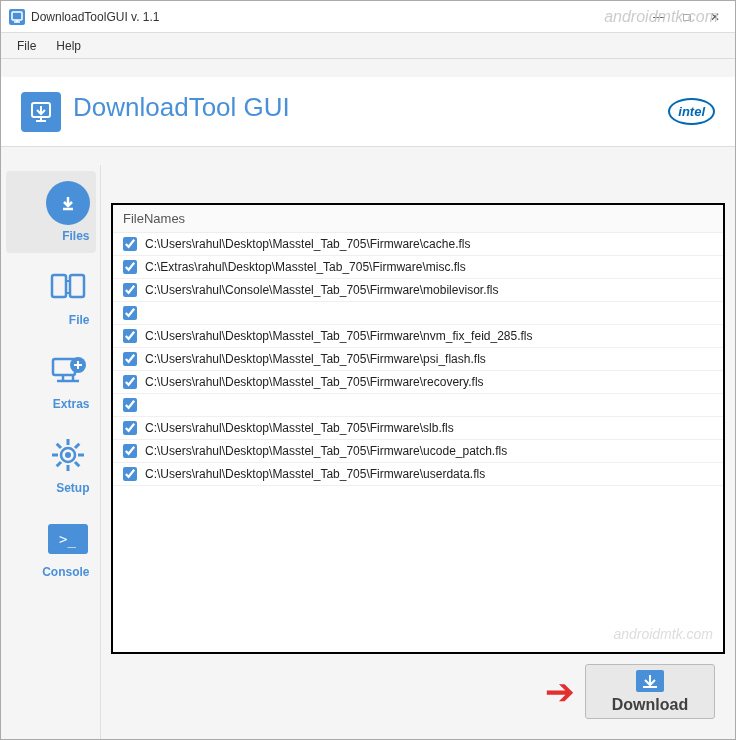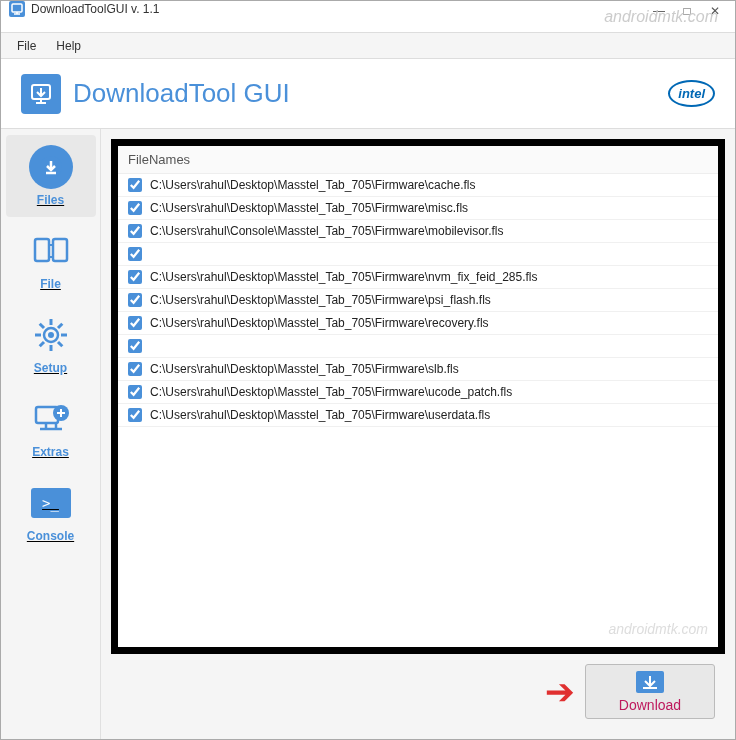--- a/index.html
+++ b/index.html
@@ -15,21 +15,21 @@
       height: 740px;
       background: #f5f5f5;
       border: 1px solid #aaa;
       display: flex;
       flex-direction: column;
     }
     .title-bar {
       background: #ffffff;
       border-bottom: 1px solid #ddd;
       display: flex;
-      align-items: flex-start;
+      align-items: center;
       justify-content: space-between;
       height: 32px;
       padding: 0 8px;
     }
     .title-bar-left {
       display: flex;
       align-items: center;
       gap: 6px;
     }
     .title-icon {
@@ -91,21 +91,21 @@
       background: #ffffff;
       border-bottom: 1px solid #ddd;
       display: flex;
       align-items: center;
       justify-content: space-between;
       padding: 10px 20px;
       height: 70px;
     }
     .header-left {
       display: flex;
-      align-items: center;
+      align-items: flex-start;
       gap: 12px;
     }
     .header-logo-icon {
       width: 40px;
       height: 40px;
       background: #4a90d9;
       border-radius: 4px;
       display: flex;
       align-items: center;
       justify-content: center;
@@ -138,26 +138,25 @@
       flex-direction: column;
       align-items: center;
       padding-top: 6px;
       border-right: 1px solid #e0e0e0;
       gap: 0;
     }
     .sidebar-item {
       width: 90px;
       display: flex;
       flex-direction: column;
-      align-items: center;
+      align-items: flex-end;
       padding: 10px 6px;
       cursor: pointer;
       border-radius: 4px;
       margin-bottom: 2px;
-      text-decoration: underline;
     }
     .sidebar-item.active {
       background: #e8e8e8;
     }
     .sidebar-icon {
       width: 44px;
       height: 44px;
       display: flex;
       align-items: center;
       justify-content: center;
@@ -195,24 +194,25 @@
     }
     .content-area {
       flex: 1;
       display: flex;
       flex-direction: column;
       padding: 10px;
       overflow: hidden;
     }
     .file-list-container {
       flex: 1;
-      border: 7px solid #000000;
+      border: 2px solid #000000;
       background: white;
       overflow-y: auto;
       position: relative;
+      margin-top: 28px;
     }
     .file-list-header {
       padding: 6px 10px;
       font-size: 13px;
       color: #555;
       border-bottom: 1px solid #eee;
       background: #fafafa;
     }
     .file-list-item {
       display: flex;
@@ -266,28 +266,30 @@
       color: white;
       width: 28px;
       height: 22px;
       border-radius: 2px;
       display: flex;
       align-items: center;
       justify-content: center;
       font-size: 14px;
     }
     .download-btn-label {
-      font-size: 14px;
-      color: #be185d;
+      font-size: 16px;
+      color: #404040;
+      font-weight: bold;
     }
     .app-wrapper {
       display: flex;
       flex-direction: column;
       flex: 1;
       overflow: hidden;
+      gap: 18px;
     }
   </style>
 </head>
 <body>
 
 <div class="window">
 
   <div class="title-bar">
     <div class="title-bar-left">
       <div class="title-icon">
@@ -357,70 +359,70 @@
               <line x1="18" y1="14" x2="22" y2="14" stroke="#4a90d9" stroke-width="2"></line>
               <line x1="18" y1="26" x2="22" y2="26" stroke="#4a90d9" stroke-width="2"></line>
             </svg>
           </div>
           <span class="sidebar-label">File</span>
         </div>
 
         <div class="sidebar-item">
           <div class="sidebar-icon">
             <svg width="40" height="40" viewBox="0 0 40 40" fill="none">
+              <rect x="5" y="8" width="22" height="16" rx="2" stroke="#4a90d9" stroke-width="2.5" fill="none"></rect>
+              <circle cx="30" cy="14" r="8" fill="#4a90d9"></circle>
+              <line x1="30" y1="10" x2="30" y2="18" stroke="white" stroke-width="2"></line>
+              <line x1="26" y1="14" x2="34" y2="14" stroke="white" stroke-width="2"></line>
+              <line x1="9" y1="30" x2="31" y2="30" stroke="#4a90d9" stroke-width="2.5"></line>
+              <line x1="15" y1="24" x2="15" y2="30" stroke="#4a90d9" stroke-width="2.5"></line>
+              <line x1="25" y1="24" x2="25" y2="30" stroke="#4a90d9" stroke-width="2.5"></line>
+            </svg>
+          </div>
+          <span class="sidebar-label">Extras</span>
+        </div>
+
+        <div class="sidebar-item">
+          <div class="sidebar-icon">
+            <svg width="40" height="40" viewBox="0 0 40 40" fill="none">
               <circle cx="20" cy="20" r="7" stroke="#4a90d9" stroke-width="2.5" fill="none"></circle>
               <circle cx="20" cy="20" r="3" fill="#4a90d9"></circle>
 
               <line x1="20" y1="4" x2="20" y2="10" stroke="#4a90d9" stroke-width="3"></line>
               <line x1="20" y1="30" x2="20" y2="36" stroke="#4a90d9" stroke-width="3"></line>
               <line x1="4" y1="20" x2="10" y2="20" stroke="#4a90d9" stroke-width="3"></line>
               <line x1="30" y1="20" x2="36" y2="20" stroke="#4a90d9" stroke-width="3"></line>
               <line x1="8.7" y1="8.7" x2="13" y2="13" stroke="#4a90d9" stroke-width="3"></line>
               <line x1="27" y1="27" x2="31.3" y2="31.3" stroke="#4a90d9" stroke-width="3"></line>
               <line x1="31.3" y1="8.7" x2="27" y2="13" stroke="#4a90d9" stroke-width="3"></line>
               <line x1="13" y1="27" x2="8.7" y2="31.3" stroke="#4a90d9" stroke-width="3"></line>
             </svg>
           </div>
           <span class="sidebar-label">Setup</span>
         </div>
 
         <div class="sidebar-item">
           <div class="sidebar-icon">
-            <svg width="40" height="40" viewBox="0 0 40 40" fill="none">
-              <rect x="5" y="8" width="22" height="16" rx="2" stroke="#4a90d9" stroke-width="2.5" fill="none"></rect>
-              <circle cx="30" cy="14" r="8" fill="#4a90d9"></circle>
-              <line x1="30" y1="10" x2="30" y2="18" stroke="white" stroke-width="2"></line>
-              <line x1="26" y1="14" x2="34" y2="14" stroke="white" stroke-width="2"></line>
-              <line x1="9" y1="30" x2="31" y2="30" stroke="#4a90d9" stroke-width="2.5"></line>
-              <line x1="15" y1="24" x2="15" y2="30" stroke="#4a90d9" stroke-width="2.5"></line>
-              <line x1="25" y1="24" x2="25" y2="30" stroke="#4a90d9" stroke-width="2.5"></line>
-            </svg>
-          </div>
-          <span class="sidebar-label">Extras</span>
-        </div>
-
-        <div class="sidebar-item">
-          <div class="sidebar-icon">
             <div class="icon-console">&gt;_</div>
           </div>
           <span class="sidebar-label">Console</span>
         </div>
       </div>
 
       <div class="content-area">
         <div class="file-list-container">
           <div class="file-list-header">FileNames</div>
           <div id="file-list">
               <div class="file-list-item">
                 <input type="checkbox" class="file-checkbox" checked="" style="">
                 <span>C:\Users\rahul\Desktop\Masstel_Tab_705\Firmware\cache.fls</span>
               </div>
               <div class="file-list-item">
                 <input type="checkbox" class="file-checkbox" checked="" style="">
-                <span>C:\Users\rahul\Desktop\Masstel_Tab_705\Firmware\misc.fls</span>
+                <span>C:\Extras\rahul\Desktop\Masstel_Tab_705\Firmware\misc.fls</span>
               </div>
               <div class="file-list-item">
                 <input type="checkbox" class="file-checkbox" checked="" style="">
                 <span>C:\Users\rahul\Console\Masstel_Tab_705\Firmware\mobilevisor.fls</span>
               </div>
               <div class="file-list-item">
                 <input type="checkbox" class="file-checkbox" checked="" style="">
               </div>
               <div class="file-list-item">
                 <input type="checkbox" class="file-checkbox" checked="" style="">

